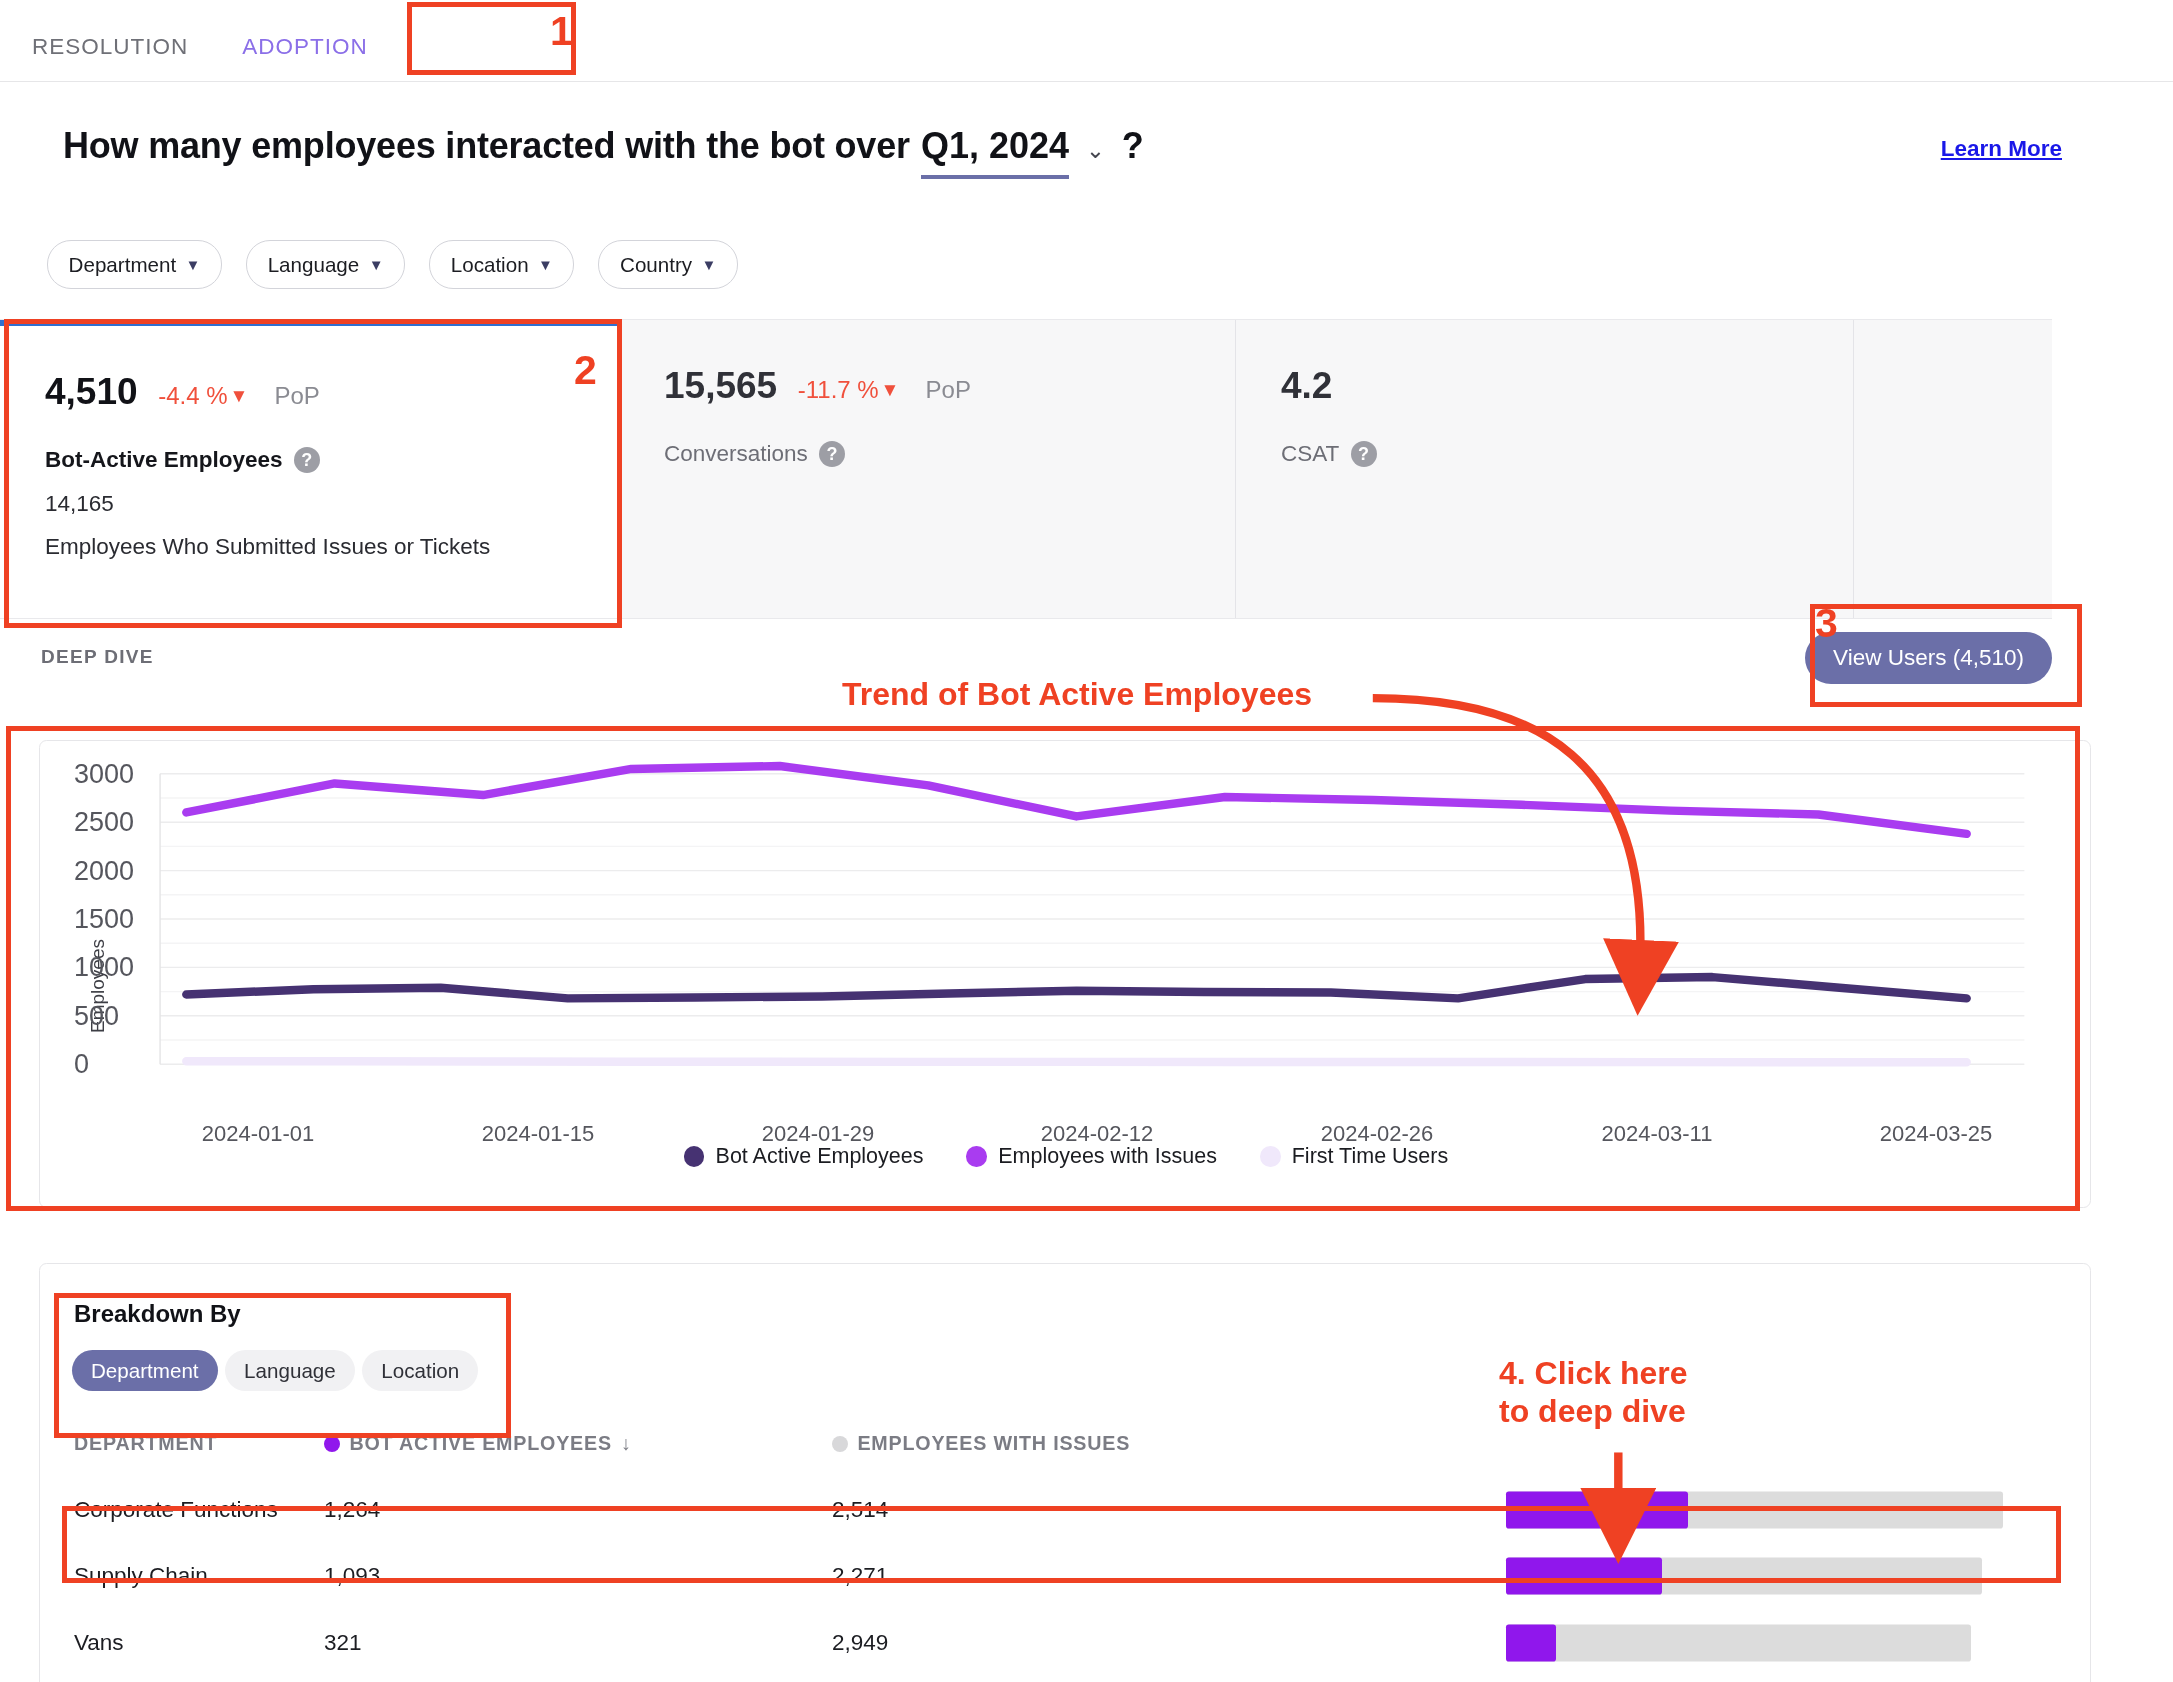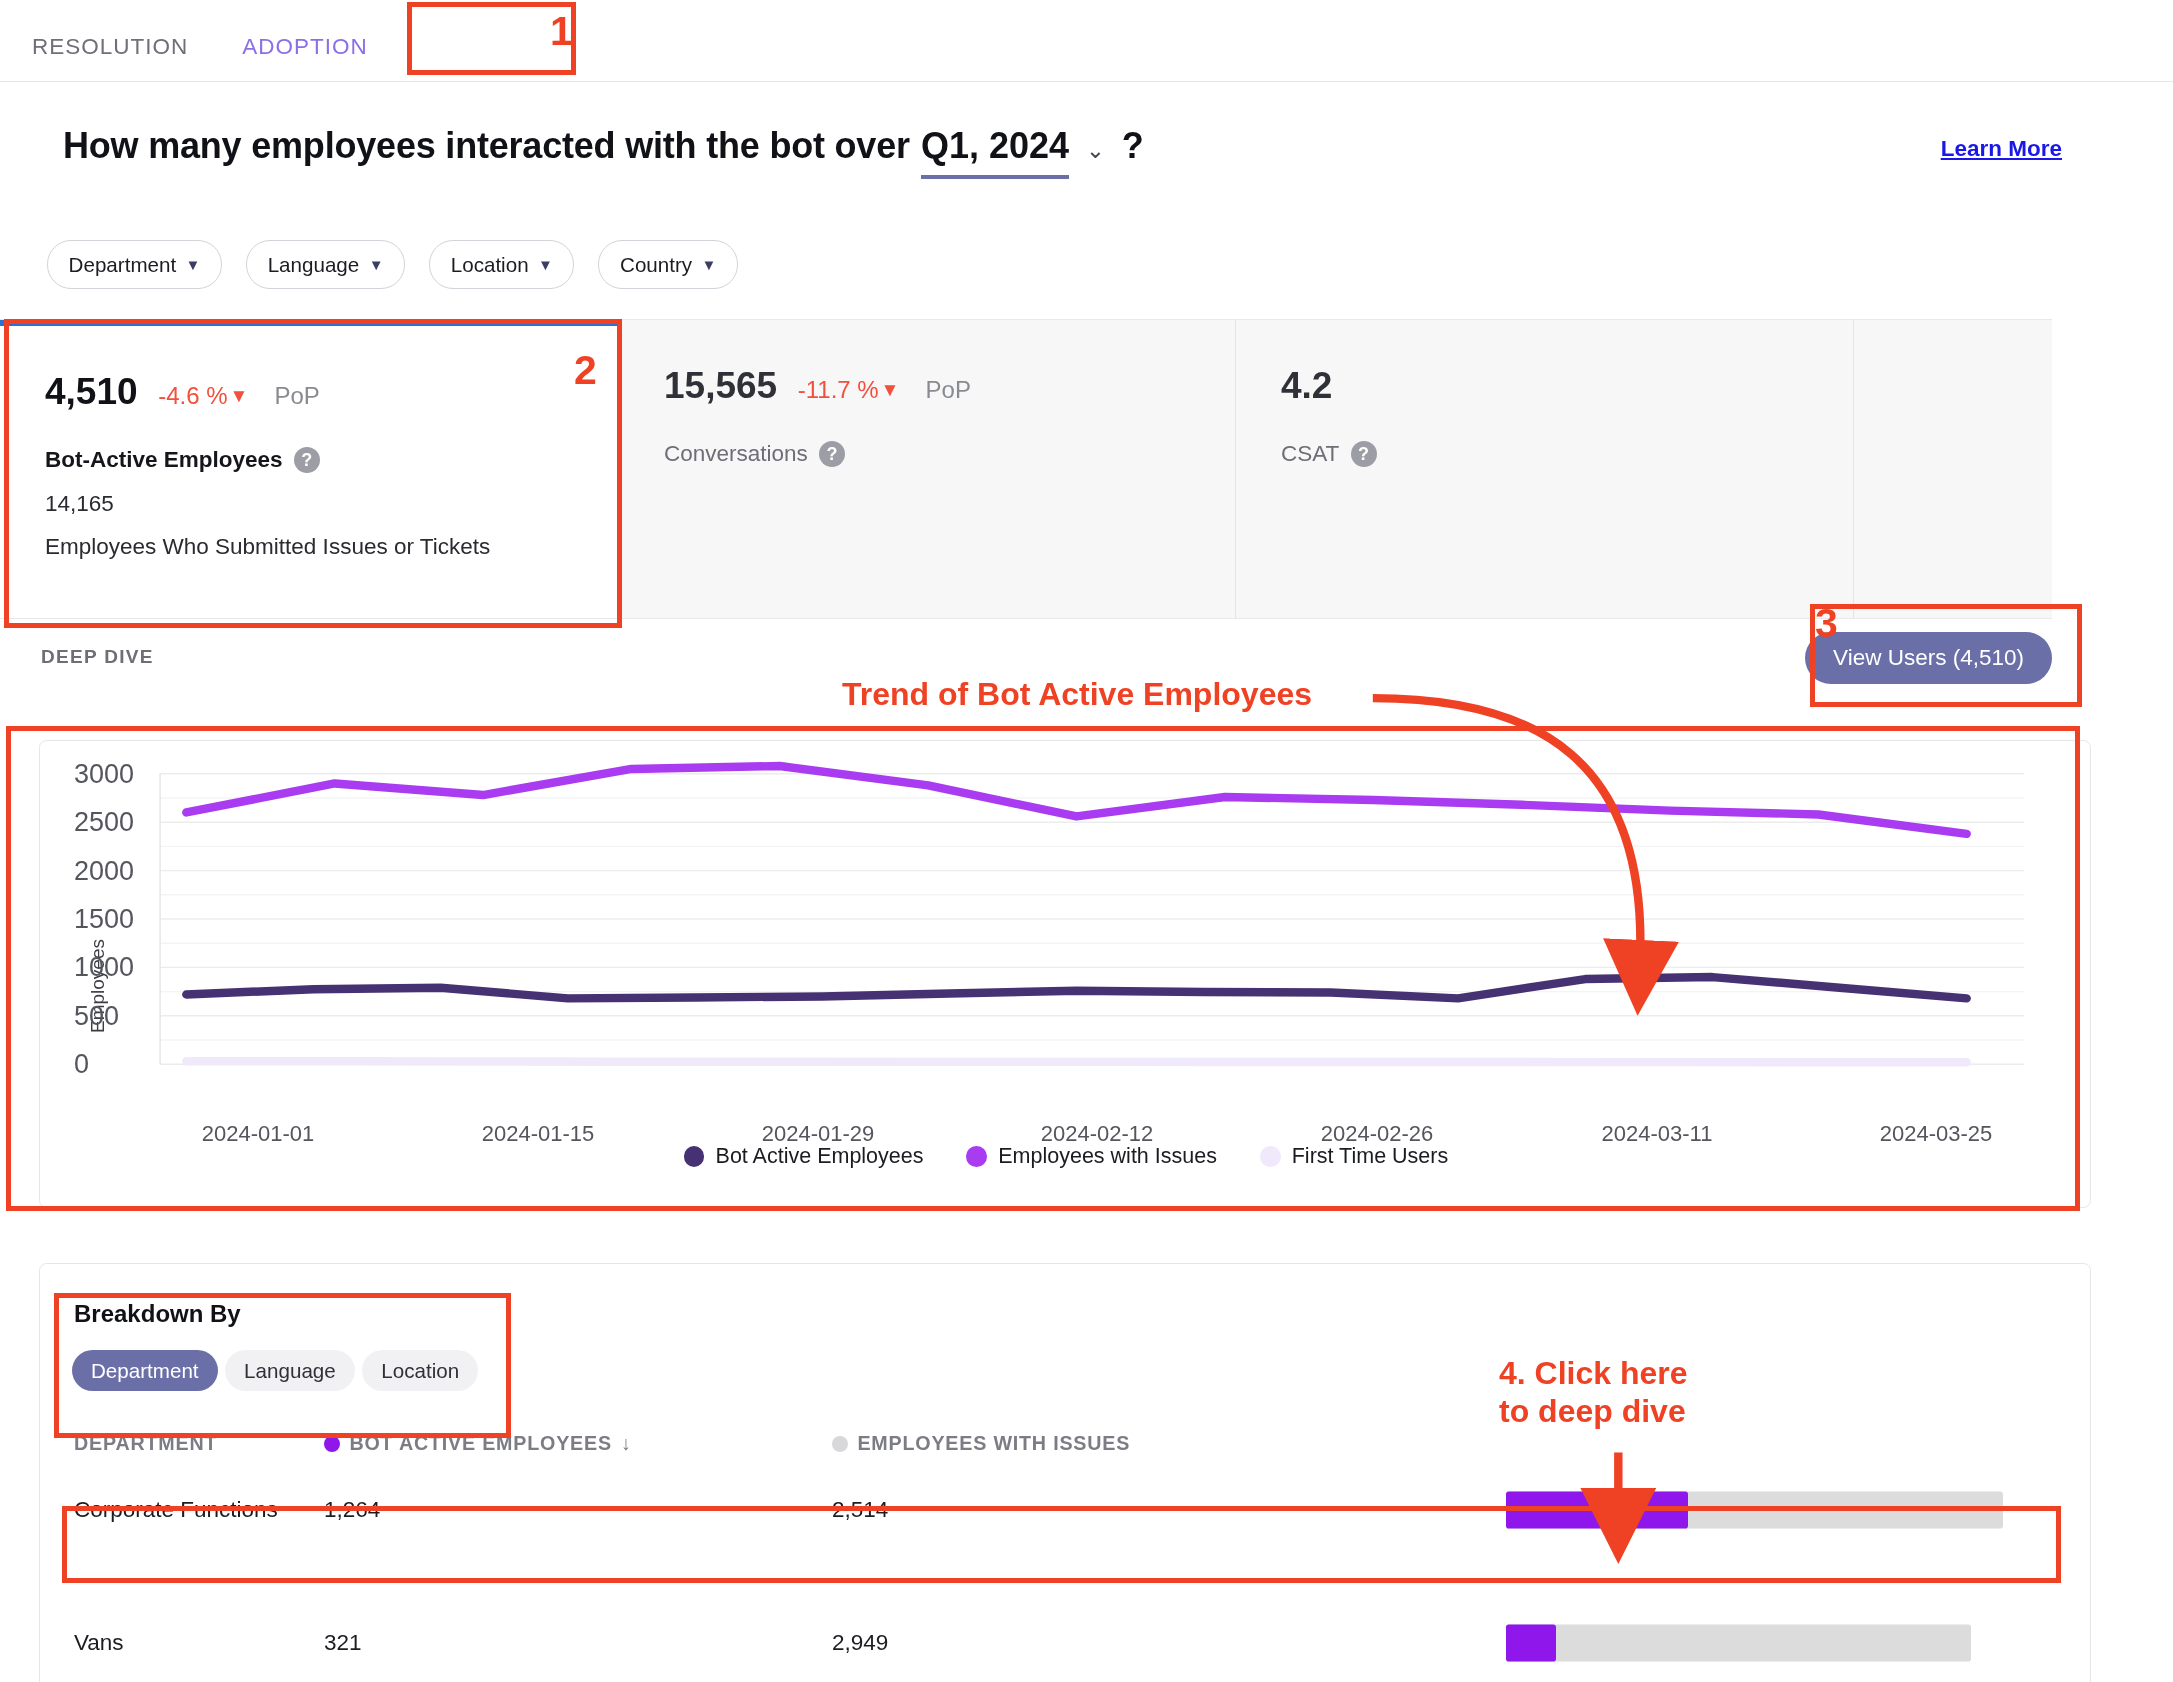--- a/index.html
+++ b/index.html
@@ -198,21 +198,21 @@
       <span class="cv">▼</span>
     </div>
   </div>
 
   <div class="kpistrip">
 
     <div class="kpi k1">
       <div class="kpi-top">
         <span class="kpi-val">4,510</span>
         <span class="kpi-delta">
-          <span>-4.6 %</span>
+          <span>-4.4 %</span>
           <span class="tri">▼</span>
         </span>
         <span class="kpi-pop">PoP</span>
       </div>
       <div class="kpi-label">
         <span>Bot-Active Employees</span>
         <span class="qbadge">?</span>
       </div>
       <div class="kpi-sub">
         <div class="kpi-sub-val">14,165</div>
@@ -329,20 +329,28 @@
 
     <div class="trow" style="top:212px;">
       <div class="td" style="left:34px;">Corporate Functions</div>
       <div class="td" style="left:284px;">1,264</div>
       <div class="td" style="left:792px;">2,514</div>
       <div class="bartrack" style="width:497px;">
         <div class="barfill" style="width:182px;"></div>
       </div>
     </div>
 
+    <div class="trow" style="top:278px;">
+      <div class="td" style="left:34px;">Supply Chain</div>
+      <div class="td" style="left:284px;">1,093</div>
+      <div class="td" style="left:792px;">2,271</div>
+      <div class="bartrack" style="width:476px;">
+        <div class="barfill" style="width:156px;"></div>
+      </div>
+    </div>
 
     <div class="trow" style="top:345px;">
       <div class="td" style="left:34px;">Vans</div>
       <div class="td" style="left:284px;">321</div>
       <div class="td" style="left:792px;">2,949</div>
       <div class="bartrack" style="width:465px;">
         <div class="barfill" style="width:50px;"></div>
       </div>
     </div>
   </div>

